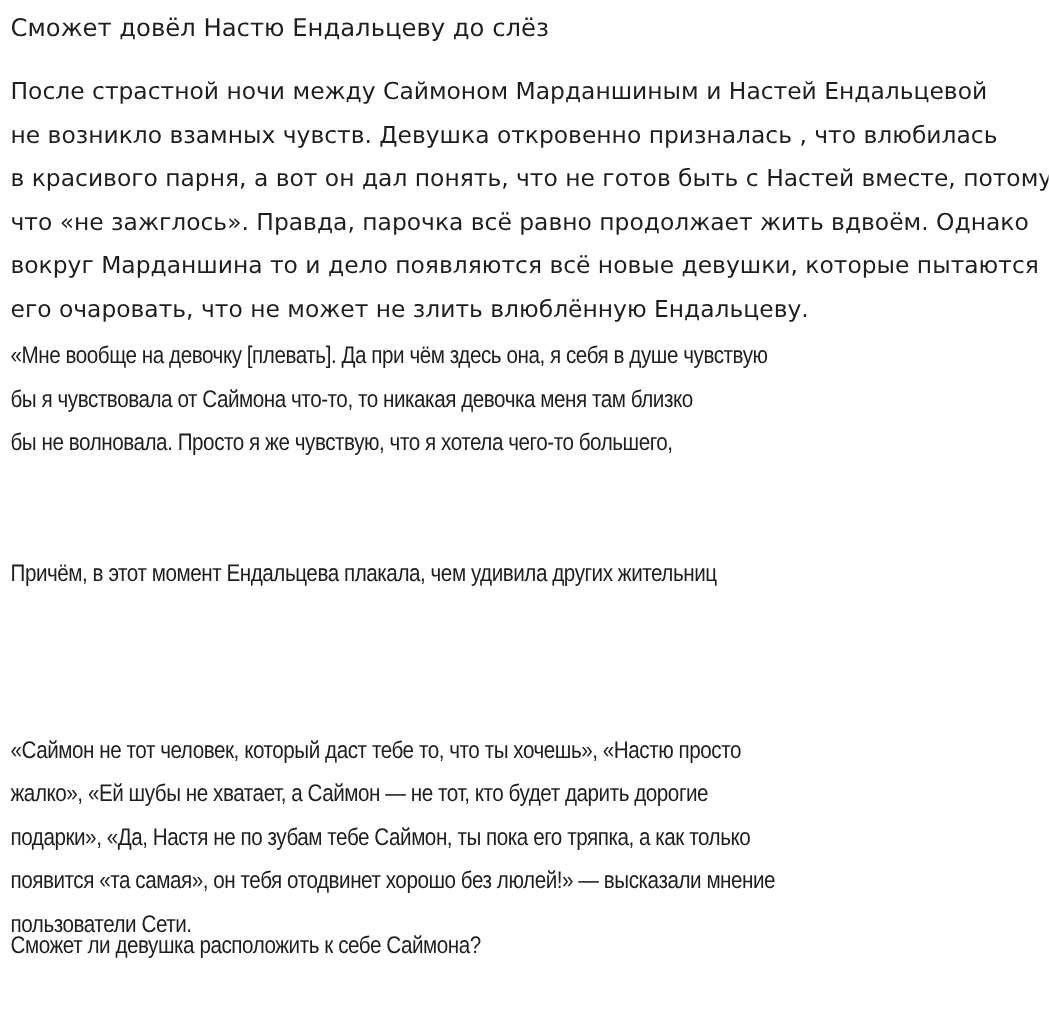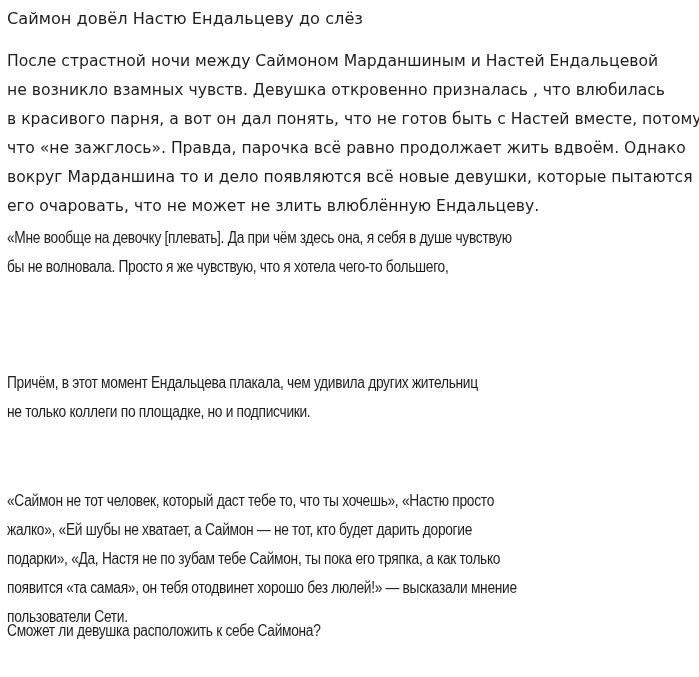--- a/index.html
+++ b/index.html
@@ -60,39 +60,39 @@
     .narrow .line span {
       display: inline-block;
       transform: scaleX(0.86);
       transform-origin: 0 50%;
     }
   </style>
 </head>
 <body>
 
 <div class="page">
-  <div class="title">Саймон довёл Настю Ендальцеву до слёз</div>
+  <div class="title">Сможет довёл Настю Ендальцеву до слёз</div>
 
   <div class="para wide" id="p1">
     <span class="line">После страстной ночи между Саймоном Марданшиным и Настей Ендальцевой</span>
     <span class="line">не возникло взамных чувств. Девушка откровенно призналась , что влюбилась</span>
     <span class="line">в красивого парня, а вот он дал понять, что не готов быть с Настей вместе, потому</span>
     <span class="line">что «не зажглось». Правда, парочка всё равно продолжает жить вдвоём. Однако</span>
     <span class="line">вокруг Марданшина то и дело появляются всё новые девушки, которые пытаются</span>
     <span class="line">его очаровать, что не может не злить влюблённую Ендальцеву.</span>
   </div>
 
   <div class="para narrow" id="p2">
     <span class="line"><span>«Мне вообще на девочку [плевать]. Да при чём здесь она, я себя в душе чувствую</span></span>
+    <span class="line"><span>бы я чувствовала от Саймона что-то, то никакая девочка меня там близко</span></span>
     <span class="line"><span>бы не волновала. Просто я же чувствую, что я хотела чего-то большего,</span></span>
   </div>
 
   <div class="para narrow" id="p3">
     <span class="line"><span>Причём, в этот момент Ендальцева плакала, чем удивила других жительниц</span></span>
-    <span class="line"><span>не только коллеги по площадке, но и подписчики.</span></span>
   </div>
 
   <div class="para narrow" id="p4">
     <span class="line"><span>«Саймон не тот человек, который даст тебе то, что ты хочешь», «Настю просто</span></span>
     <span class="line"><span>жалко», «Ей шубы не хватает, а Саймон — не тот, кто будет дарить дорогие</span></span>
     <span class="line"><span>подарки», «Да, Настя не по зубам тебе Саймон, ты пока его тряпка, а как только</span></span>
     <span class="line"><span>появится «та самая», он тебя отодвинет хорошо без люлей!» — высказали мнение</span></span>
     <span class="line"><span>пользователи Сети.</span></span>
   </div>
 

